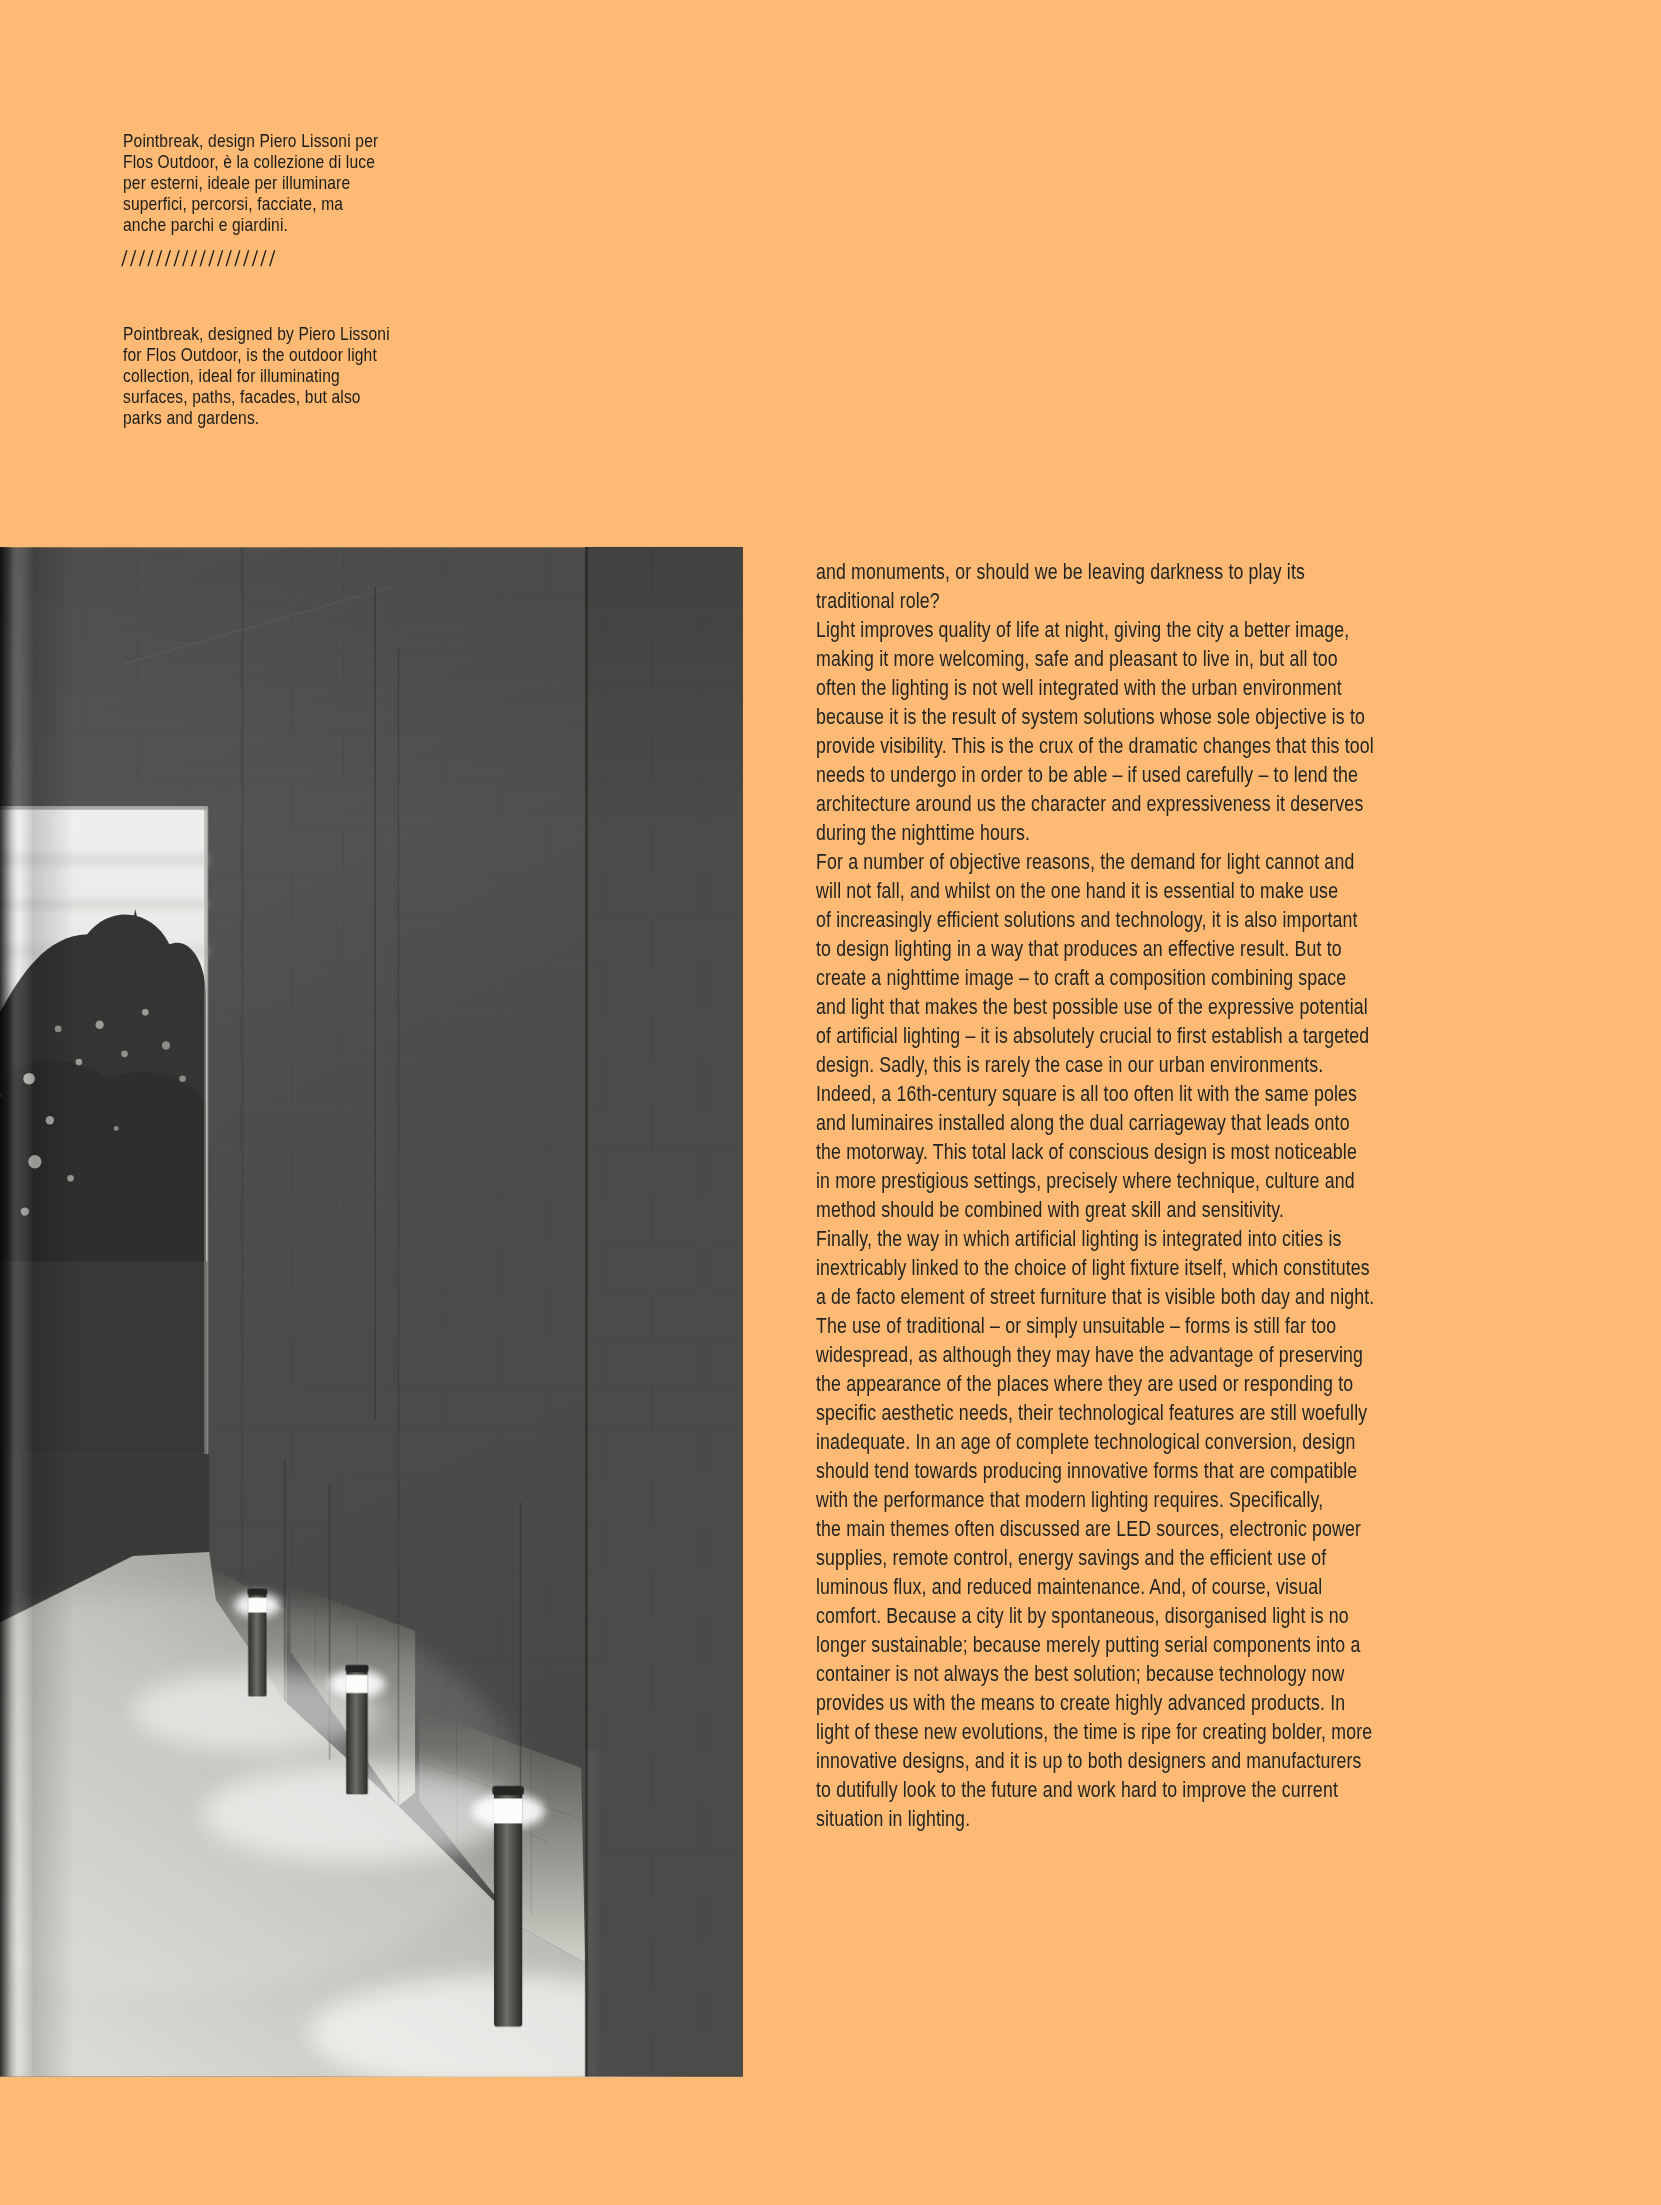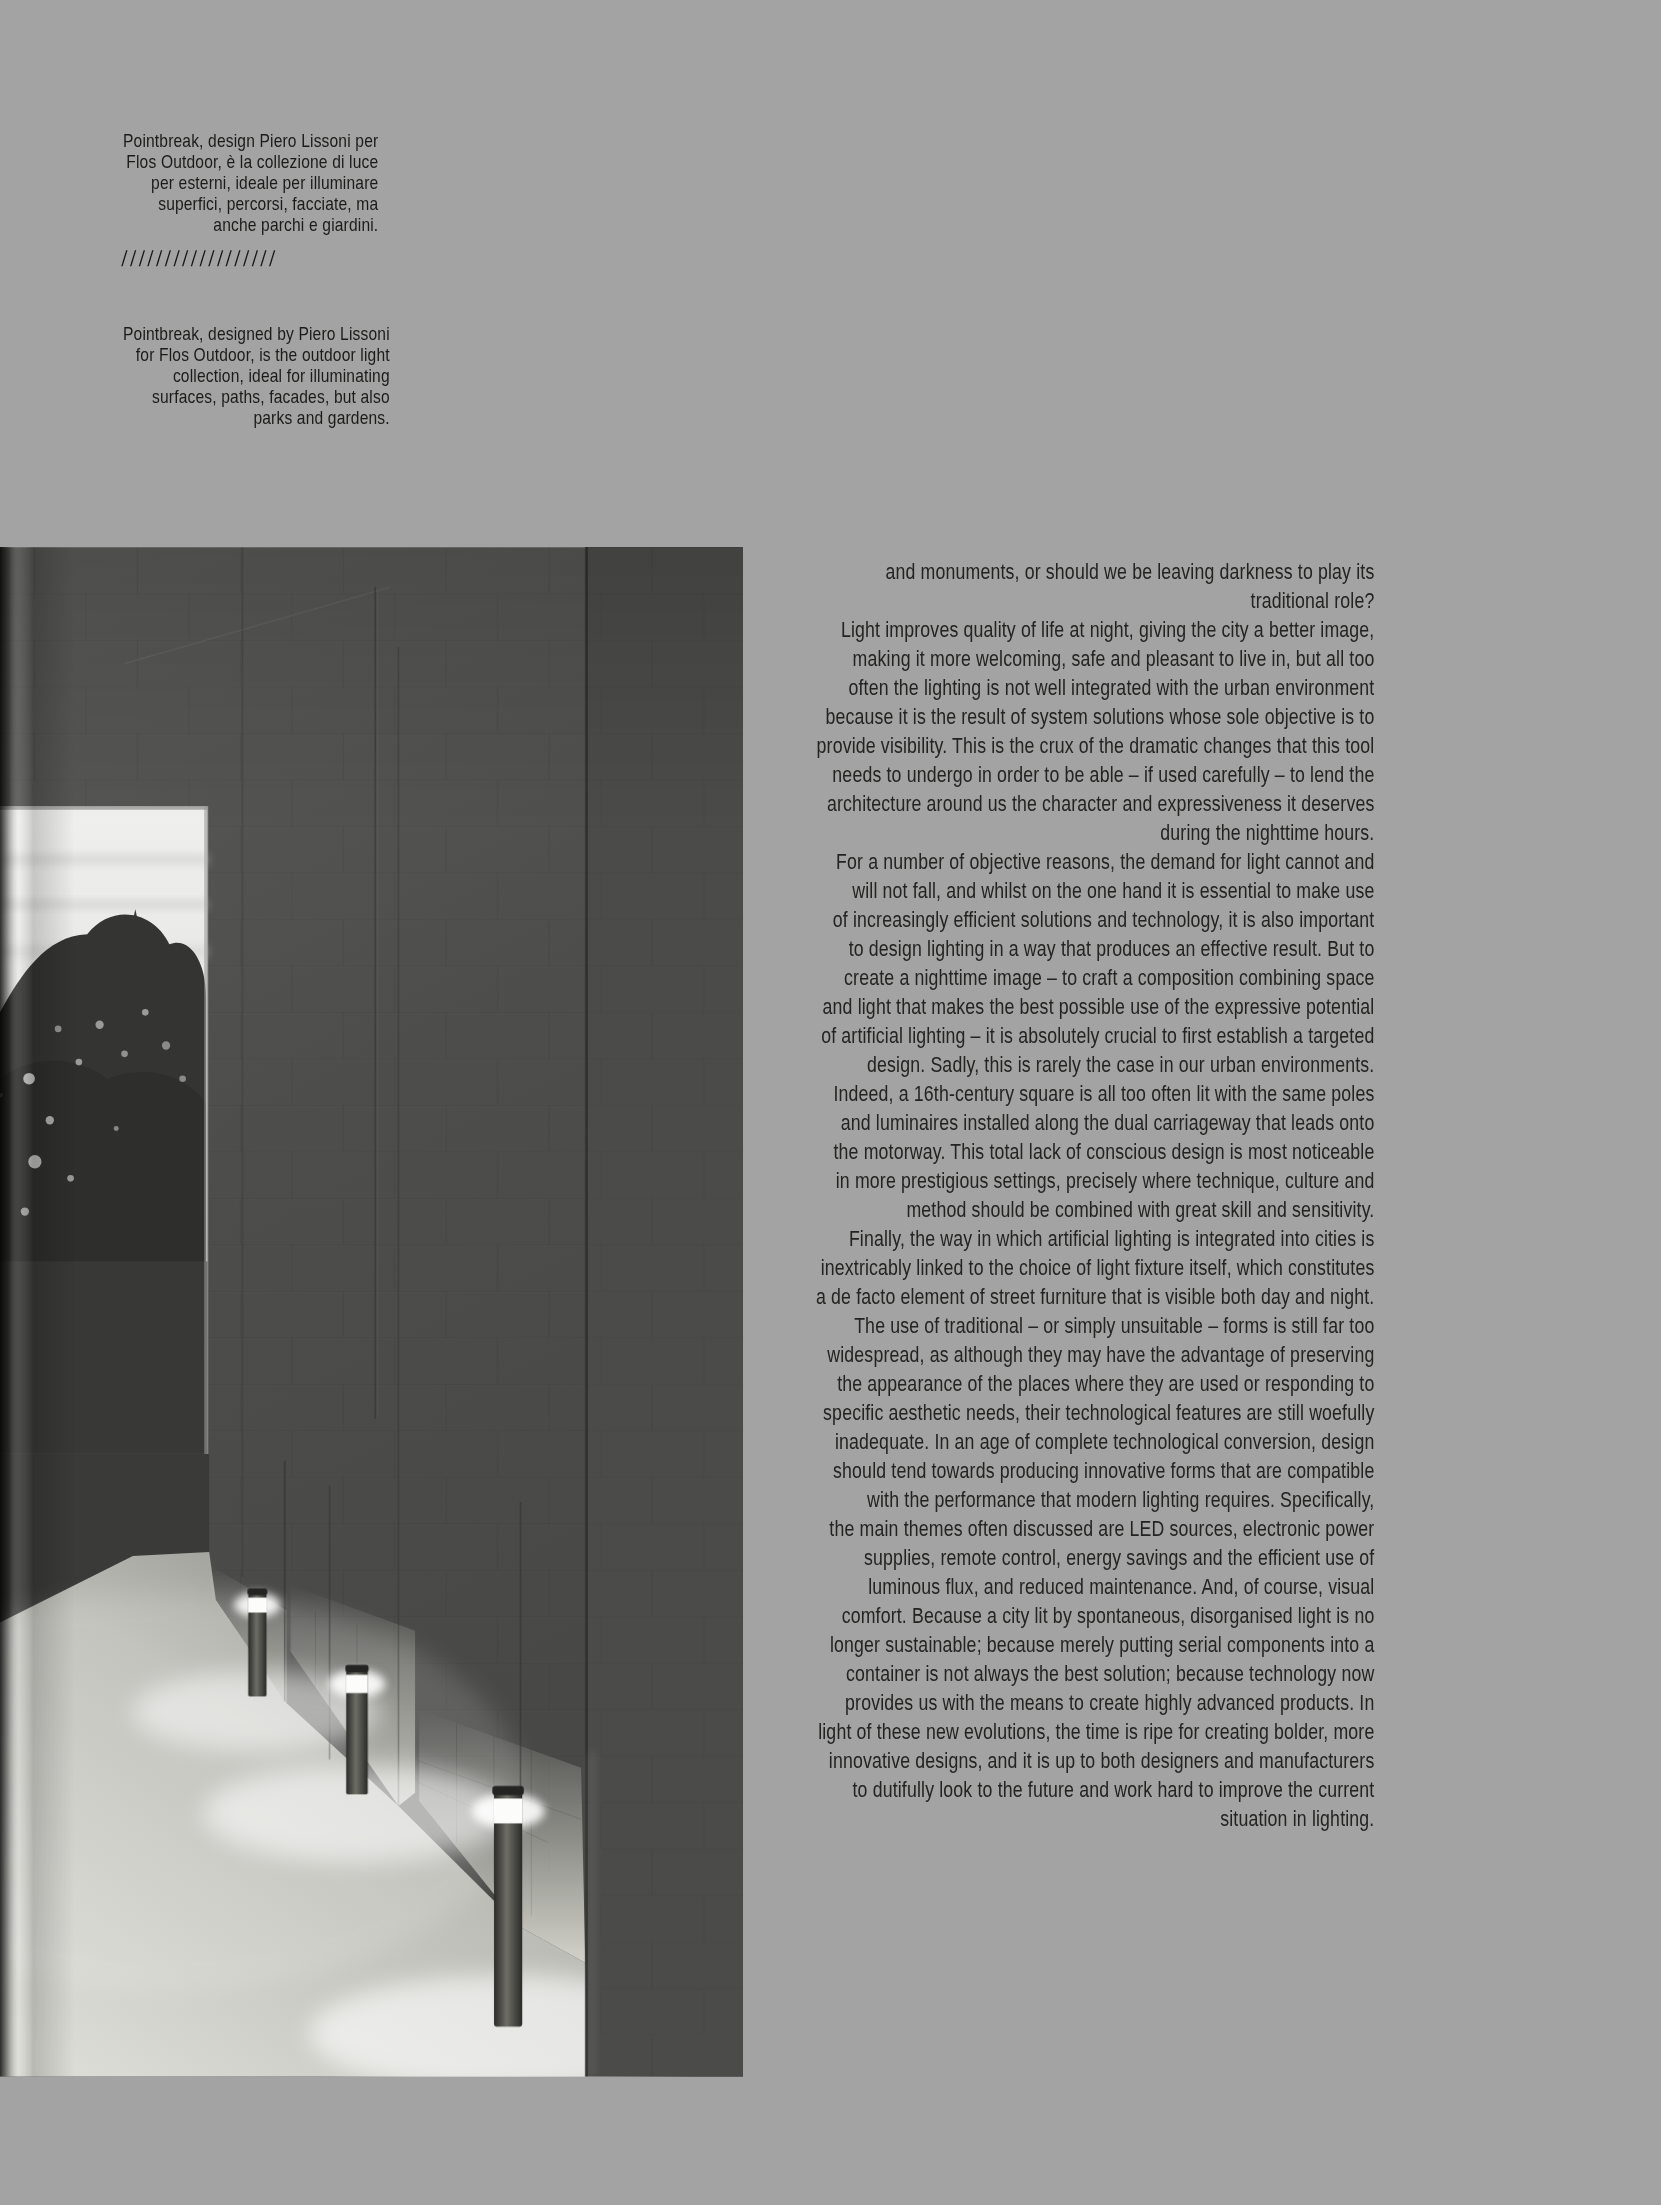--- a/index.html
+++ b/index.html
@@ -1,19 +1,19 @@
 <!DOCTYPE html>
 <html style="font-size:13.3px"><head>
 <meta charset="utf-8">
 <style>
   html,body{margin:0;padding:0;background:#e8e8e8;}
   .page{
     position:relative;width:1661px;height:2205px;margin:0 auto;
-    background:#a3a3a3;overflow:hidden;
-    font-family:"Liberation Sans",sans-serif;color:#1d1d1b;text-align:right;
+    background:#fdba74;overflow:hidden;
+    font-family:"Liberation Sans",sans-serif;color:#1d1d1b;
   }
   .caption-block{position:absolute;left:123px;top:0;width:415px;}
   .cap-text{
     position:absolute;left:0;margin:0;
     font-size:19px;line-height:21px;font-weight:400;
     white-space:pre;letter-spacing:0.2px;color:#1b1b19;
     transform:scaleX(0.82);transform-origin:0 0;
   }
   .cap-it{top:130px;}
   .cap-divider{

